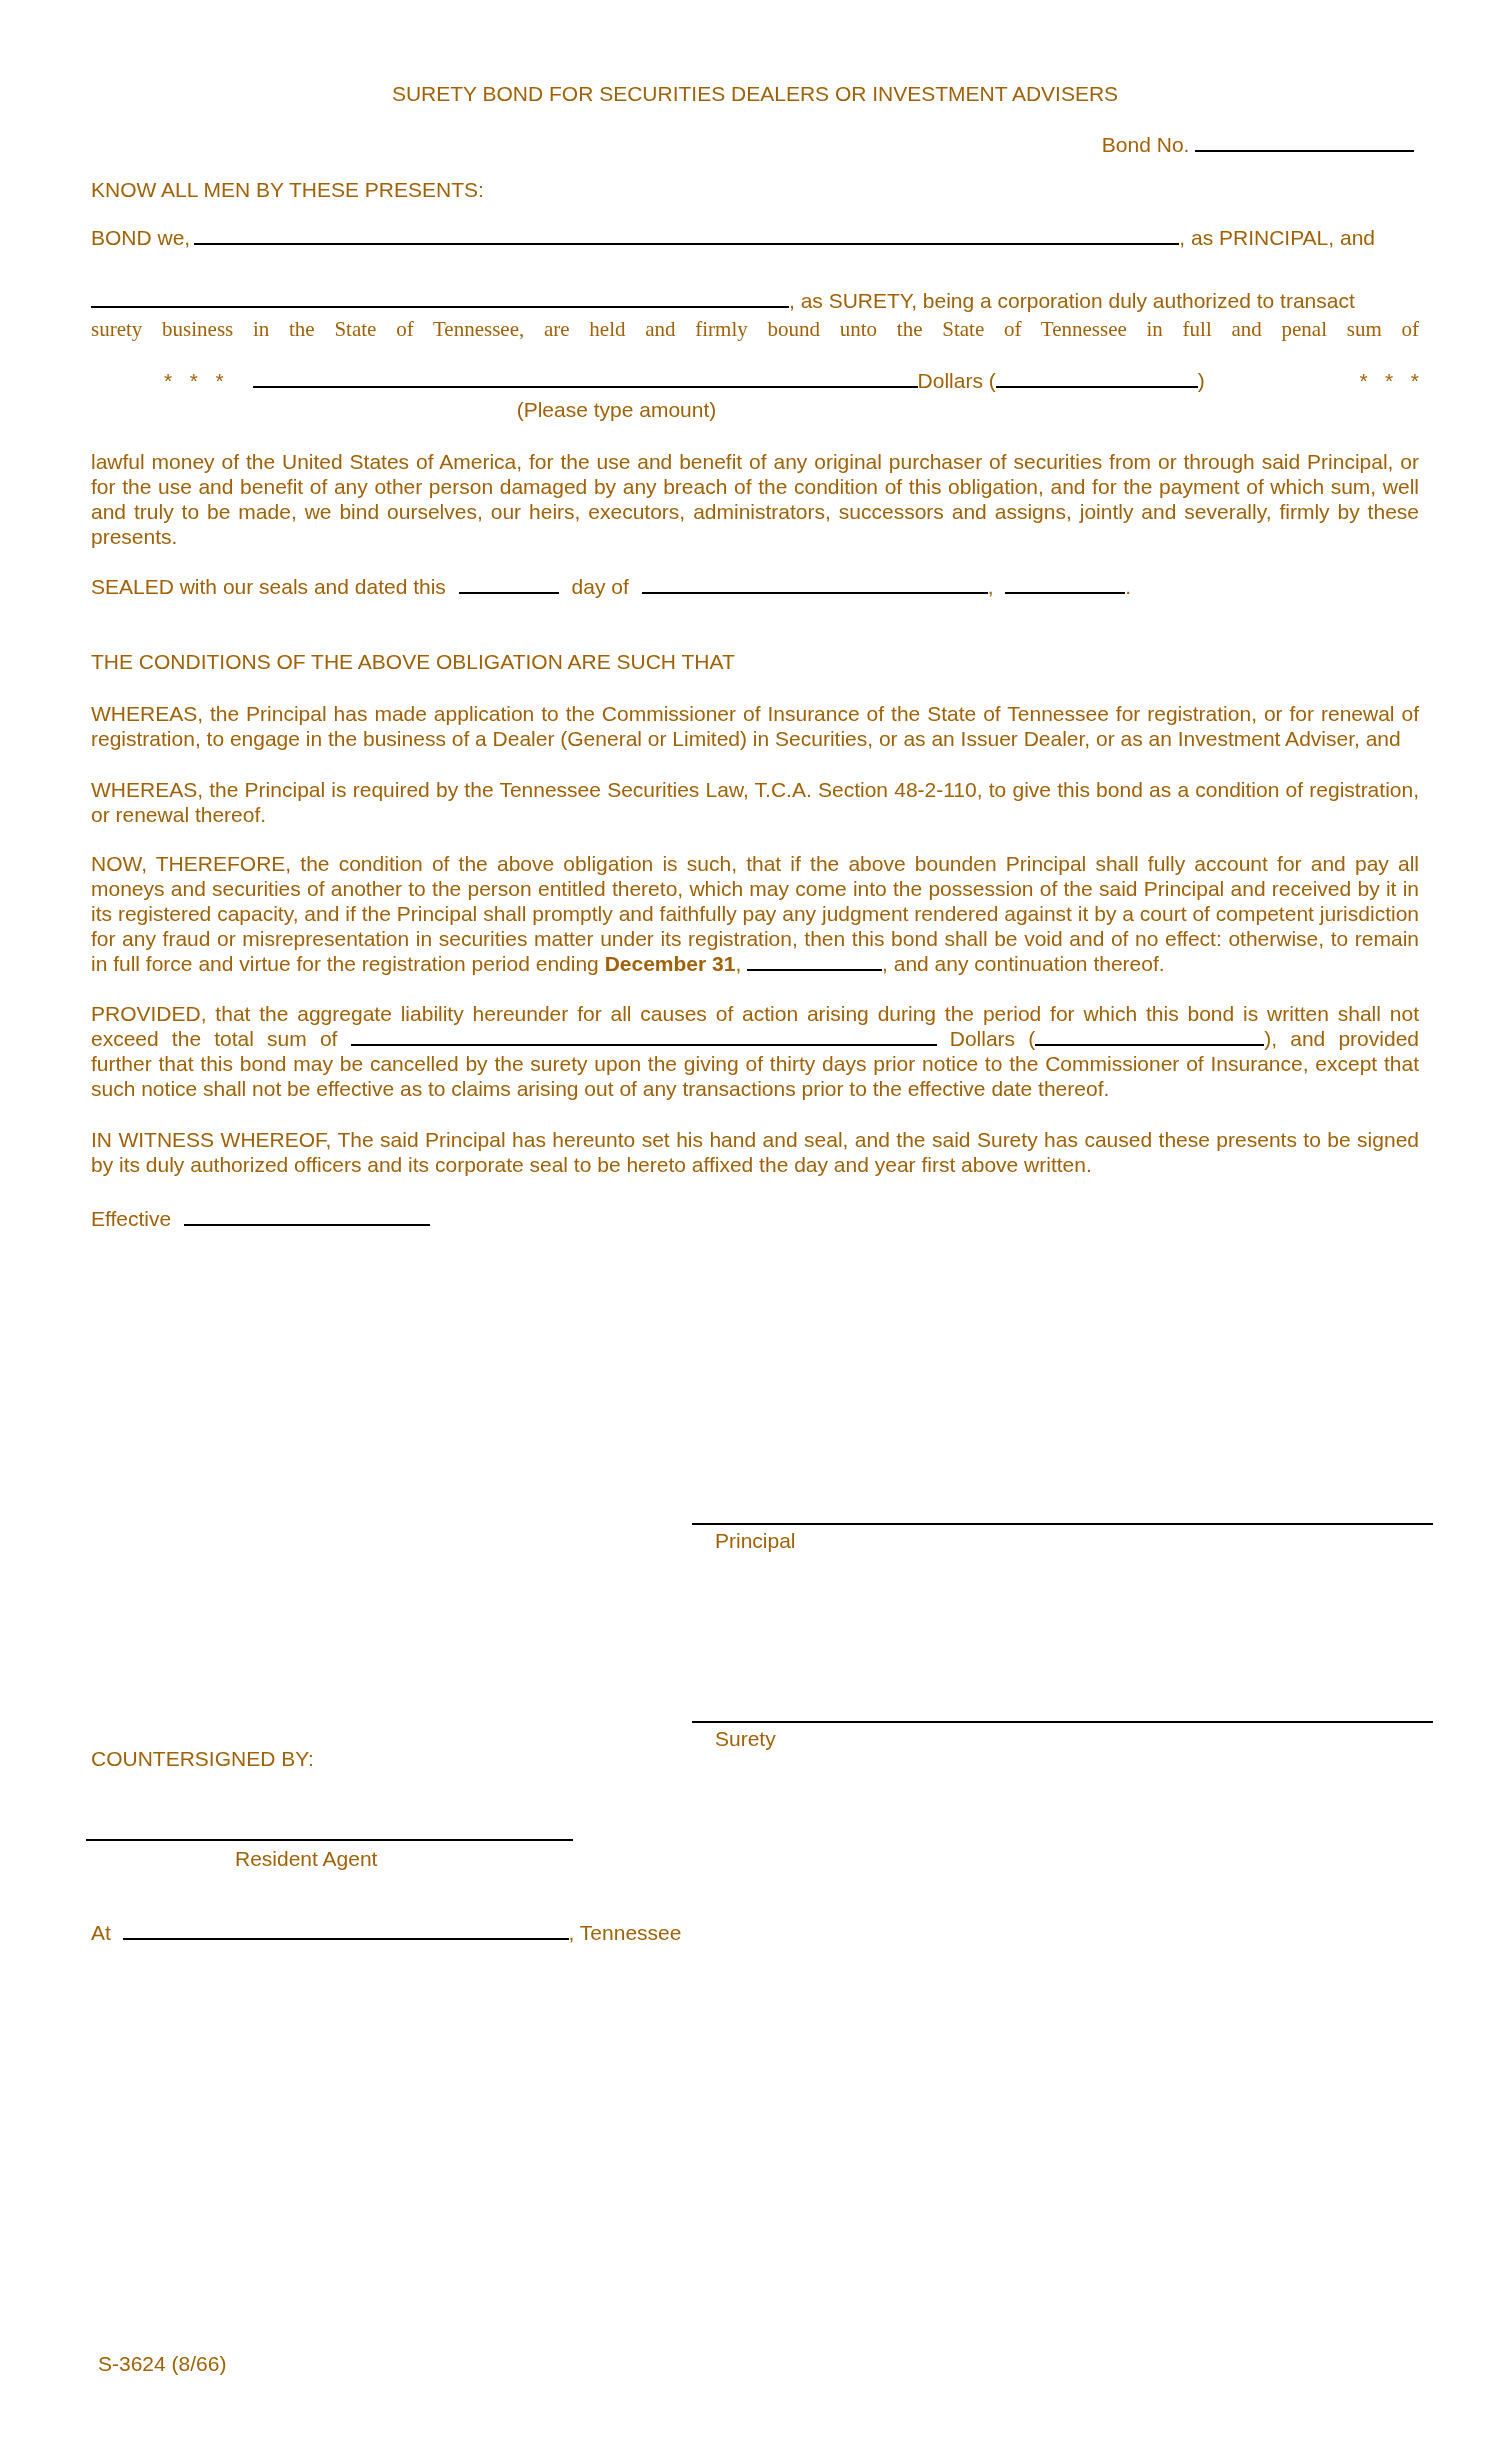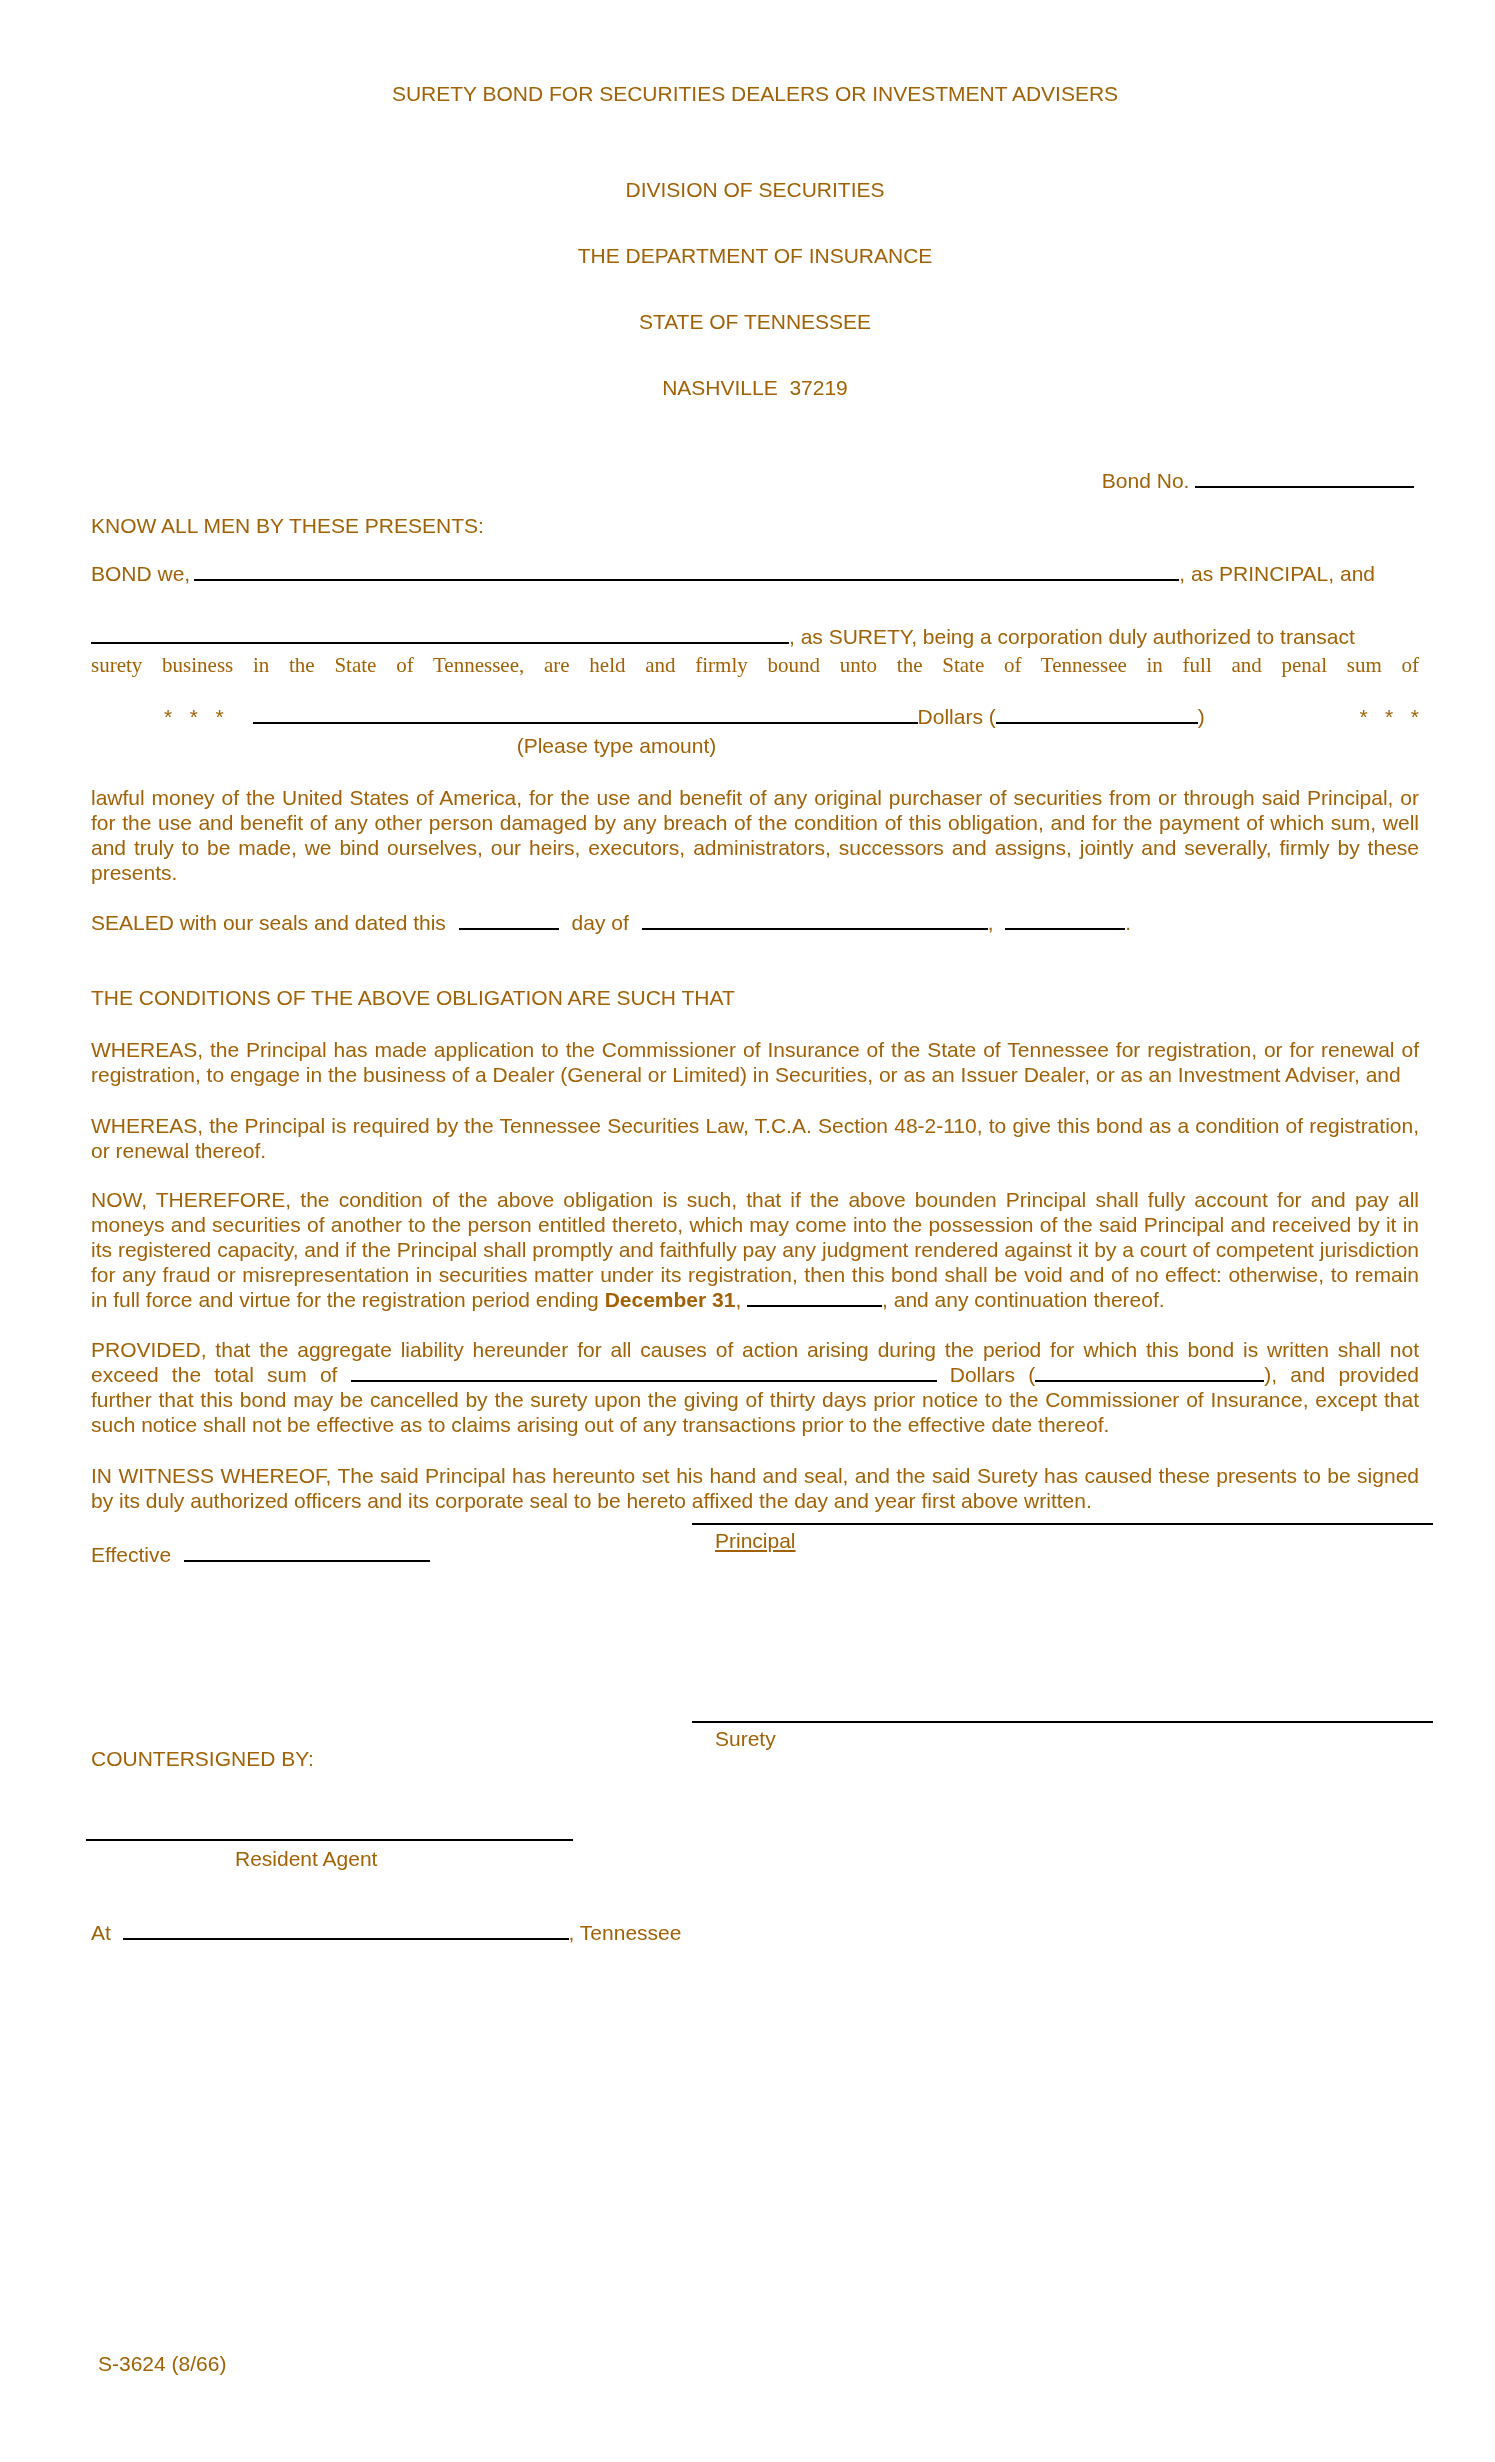--- a/index.html
+++ b/index.html
@@ -52,26 +52,20 @@
   .sigline { border-top: 2.3px solid #000; height: 0; }
 </style>
 </head>
 <body>
 
 <div class="page">
   <div class="content">
 
     <div class="title">SURETY BOND FOR SECURITIES DEALERS OR INVESTMENT ADVISERS</div>
 
-    <div class="agency">
-      <div>DIVISION OF SECURITIES</div>
-      <div>THE DEPARTMENT OF INSURANCE</div>
-      <div>STATE OF TENNESSEE</div>
-      <div>NASHVILLE  37219</div>
-    </div>
 
     <div class="bond-row">
       <span>Bond No.</span>
       <span class="blank" style="width:219px; margin-left:5.9px;"></span>
     </div>
 
     <div class="heading">KNOW ALL MEN BY THESE PRESENTS:</div>
 
     <div class="that-block">
       <div class="flexline">
@@ -124,21 +118,21 @@
     <div class="para">IN WITNESS WHEREOF, The said Principal has hereunto set his hand and seal, and the said Surety has caused these presents to be signed by its duly authorized officers and its corporate seal to be hereto affixed the day and year first above written.</div>
 
     <div class="effective-row">
       <span>Effective</span>
       <span class="blank" style="width:246px; margin-left:7px;"></span>
     </div>
 
   </div>
 
   <div class="abs sigline" style="left:692px; top:1523px; width:741px;"></div>
-  <div class="abs" style="left:715px; top:1529px;text-decoration:underline;">Principal</div>
+  <div class="abs" style="left:715px; top:1529px;">Principal</div>
 
   <div class="abs sigline" style="left:692px; top:1721px; width:741px;"></div>
   <div class="abs" style="left:715px; top:1727px;">Surety</div>
 
   <div class="abs" style="left:91px; top:1747px;">COUNTERSIGNED BY:</div>
 
   <div class="abs sigline" style="left:86px; top:1839px; width:487px;"></div>
   <div class="abs" style="left:235px; top:1847px;">Resident Agent</div>
 
   <div class="abs" style="left:91px; top:1921px;">

